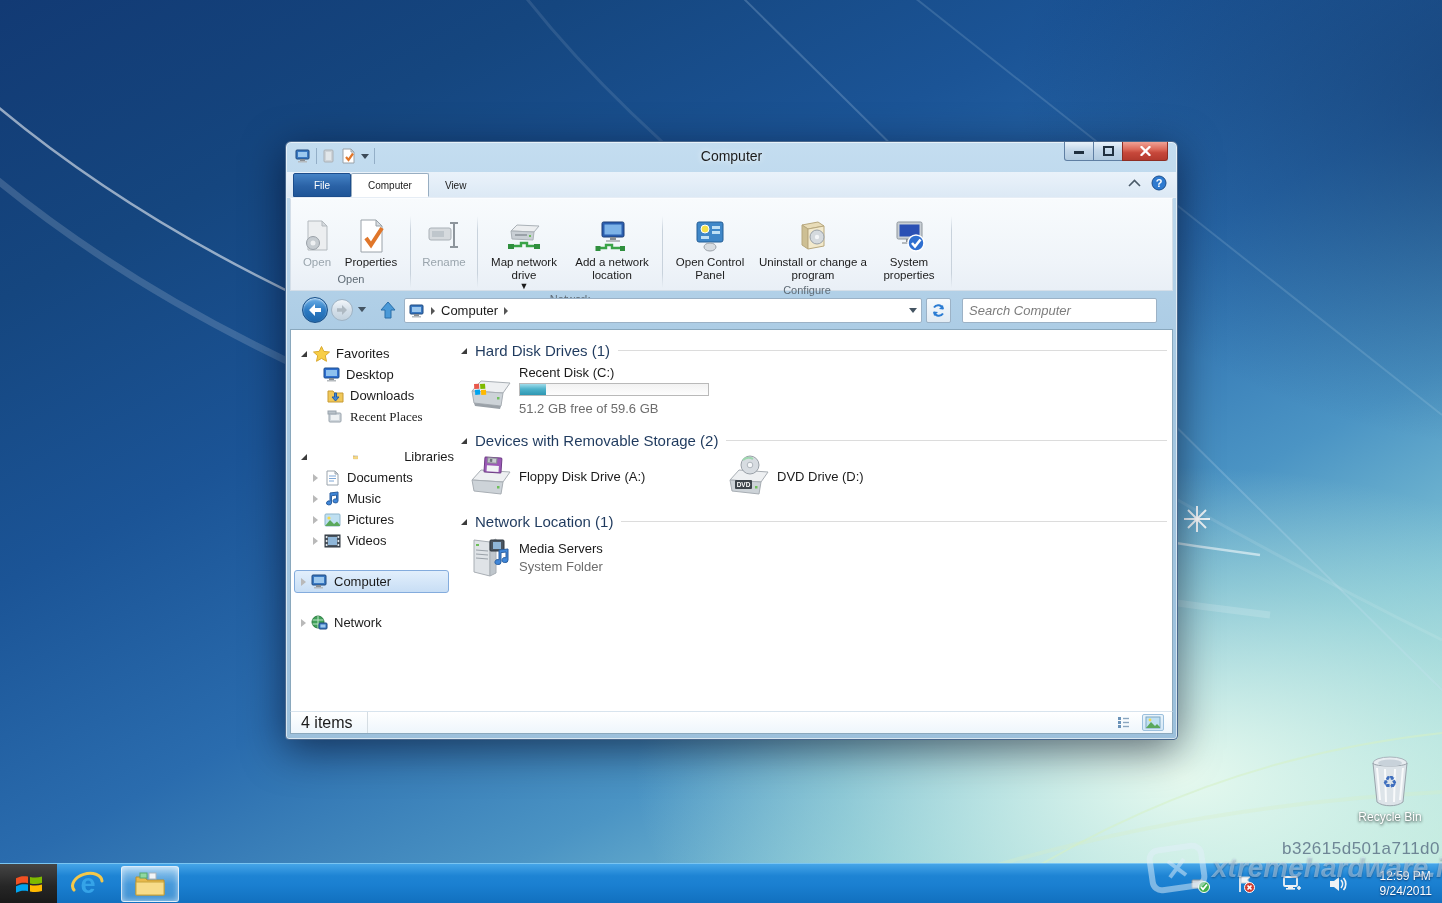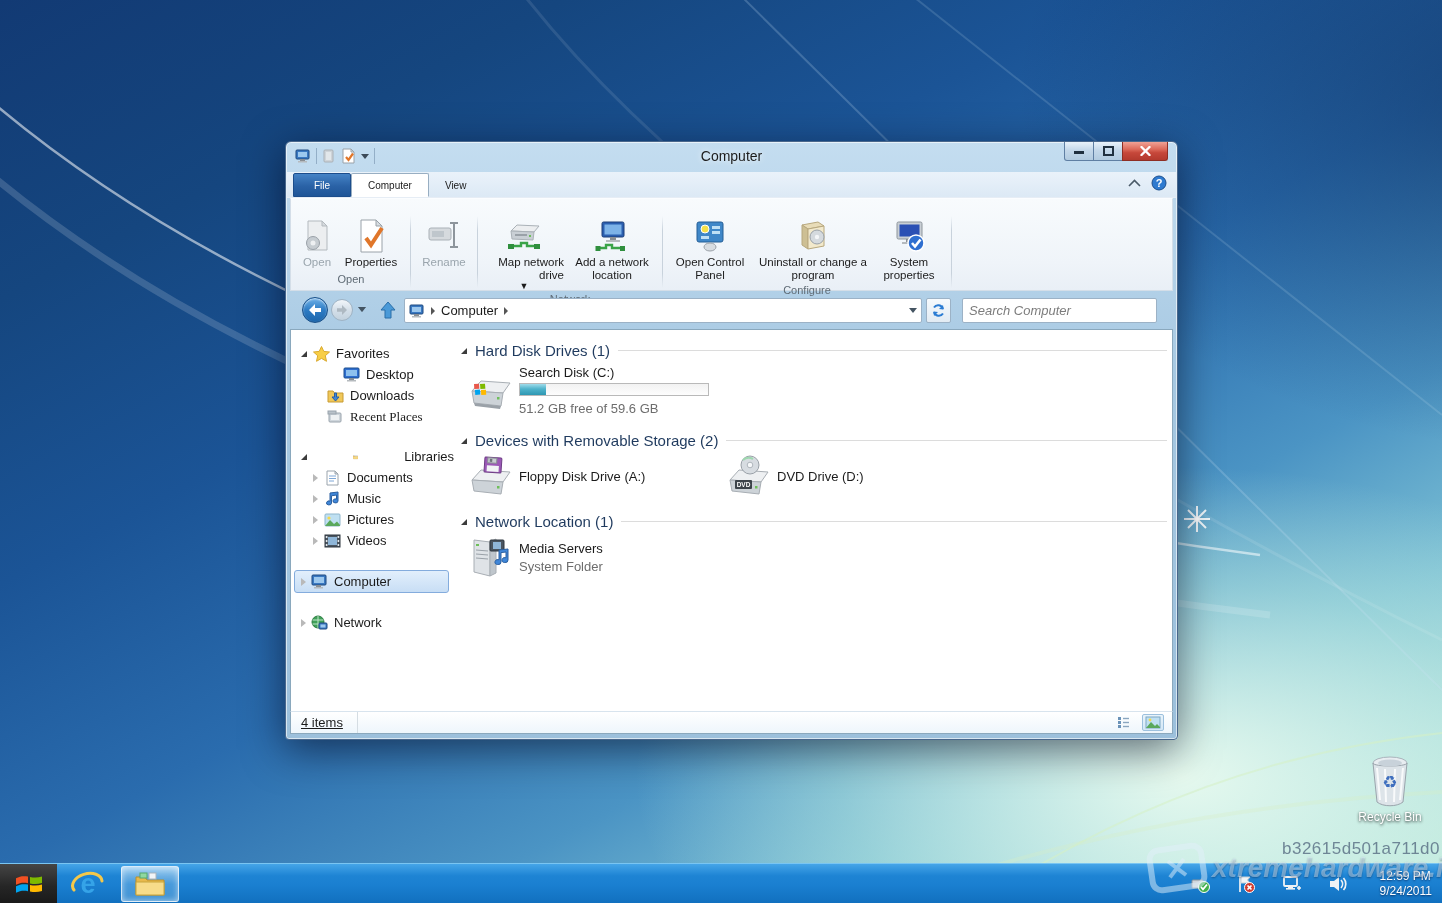--- a/index.html
+++ b/index.html
@@ -85,21 +85,21 @@
   .tile{display:flex;align-items:center;}
   .tile .dicon{width:46px;height:42px;margin-right:7px;flex:none;}
   .tile .tname{font-size:13px;}
   .tile .tsub{font-size:13px;color:#6d6d6d;margin-top:3px;}
   .tile-col{display:flex;flex-direction:column;justify-content:center;}
   .cap-bar{width:190px;height:13px;border:1px solid #b9b9b9;background:linear-gradient(#f2f2f2,#fdfdfd);margin:3px 0 2px 0;}
   .cap-fill{height:100%;background:linear-gradient(#9fdceb,#4fb3cb 45%,#2e97b2);}
   .w255{width:258px;}
 
   
-  .statusbar{position:absolute;left:4px;right:4px;bottom:5px;height:23px;background:linear-gradient(#ffffff,#eef6fc);border:1px solid #8aa8bd;border-top:1px solid #d8e4ee;display:flex;align-items:center;font-size:13px;text-decoration:underline;}
+  .statusbar{position:absolute;left:4px;right:4px;bottom:5px;height:23px;background:linear-gradient(#ffffff,#eef6fc);border:1px solid #8aa8bd;border-top:1px solid #d8e4ee;display:flex;align-items:center;font-size:16px;}
   .statusbar .cnt{padding:0 10px;}
   .statusbar .ssep{width:1px;height:100%;background:#d5dde3;margin-left:4px;}
   .view-btns{margin-left:auto;display:flex;gap:6px;padding-right:8px;}
   .vbtn{width:22px;height:17px;display:flex;align-items:center;justify-content:center;border-radius:2px;}
   .vbtn.on{border:1px solid #9cc0dd;background:linear-gradient(#e8f3fb,#d2e7f6);}
 
   
   .taskbar{position:absolute;left:0;bottom:0;width:1442px;height:40px;
     background:linear-gradient(#45a5e8,#1e84d4 30%,var(--taskbar-blue) 55%,#1170bf);border-top:1px solid #79c5f2;display:flex;align-items:center;}
   .start-btn{width:57px;height:40px;background:linear-gradient(#454545,#262626 55%,#191919);display:flex;align-items:center;justify-content:center;}
@@ -245,21 +245,21 @@
               </svg>
             <span>Rename</span>
           </div>
         </div>
         <div class="rlabel"></div>
       </div>
       <div class="rsep"></div>
 
       <div class="rgroup" style="width:178px;">
         <div class="rbuttons">
-          <div class="rbtn" style="width:86px;text-align:right;">
+          <div class="rbtn" style="width:86px;">
             <svg class="ric" viewBox="0 0 34 34">
                 <polygon points="4,12 10,6 32,7 27,13" fill="#eceef0" stroke="#aab1b7"></polygon>
                 <polygon points="4,12 27,13 26,21 5,20" fill="#c9cfd5" stroke="#aab1b7"></polygon>
                 <rect x="8" y="15" width="12" height="2" fill="#9aa1a8"></rect>
                 <rect x="22" y="16" width="2" height="2" fill="#6fbf5a"></rect>
                 <path d="M4,27 h10 v-3 h6 v3 h10" fill="none" stroke="#3aa348" stroke-width="2.4"></path>
                 <rect x="1" y="25" width="6" height="5" fill="#2f8f3e"></rect>
                 <rect x="27" y="25" width="6" height="5" fill="#2f8f3e"></rect>
               </svg>
             <span>Map network drive</span>
@@ -376,21 +376,21 @@
     <div class="main">
 
       <div class="nav-pane">
         <div class="nav-row" style="padding-left:10px;">
           <span class="tri-exp" style="margin-right:6px;"></span>
           <svg class="nicon" viewBox="0 0 17 16">
               <polygon points="8.5,0.5 10.8,5.4 16.5,6 12.3,9.7 13.5,15.3 8.5,12.4 3.5,15.3 4.7,9.7 0.5,6 6.2,5.4" fill="#f8ce46" stroke="#d9a92e"></polygon>
             </svg>
           <span>Favorites</span>
         </div>
-        <div class="nav-row" style="padding-left:52px;">
+        <div class="nav-row" style="padding-left:32px;">
           <svg class="nicon" viewBox="0 0 17 16">
               <rect x="1" y="1" width="15" height="10" rx="1" fill="#2f6fd0" stroke="#1c4f8e"></rect>
               <rect x="3" y="3" width="11" height="6" fill="#8ec1ee"></rect>
               <rect x="6" y="11" width="5" height="2" fill="#8a8f94"></rect>
               <rect x="4" y="13" width="9" height="1.5" fill="#b5babe"></rect>
             </svg>
           <span>Desktop</span>
         </div>
         <div class="nav-row" style="padding-left:36px;">
           <svg class="nicon" viewBox="0 0 17 16">
@@ -502,21 +502,21 @@
               <polygon points="8,33 35,36 34,39 9,36" fill="#9aa1a8"></polygon>
               <rect x="31" y="27" width="2.5" height="2.5" fill="#6fbf5a"></rect>
               <g transform="translate(8,14) rotate(-4)">
                   <rect x="0" y="0" width="5" height="5" fill="#e9594c"></rect>
                   <rect x="6" y="0.5" width="5" height="5" fill="#7fba00"></rect>
                   <rect x="0.5" y="6" width="5" height="5" fill="#00a4ef"></rect>
                   <rect x="6.5" y="6.5" width="5" height="5" fill="#ffb900"></rect>
                 </g>
             </svg>
             <div class="tile-col">
-              <span class="tname">Search Disk (C:)</span>
+              <span class="tname">Recent Disk (C:)</span>
               <div class="cap-bar">
                   <div class="cap-fill" style="width: 14%;"></div>
                 </div>
               <span class="tsub">51.2 GB free of 59.6 GB</span>
             </div>
           </div>
         </div>
 
         <div class="sec-hdr" style="margin-top:16px;">
           <span class="tri-exp"></span>

